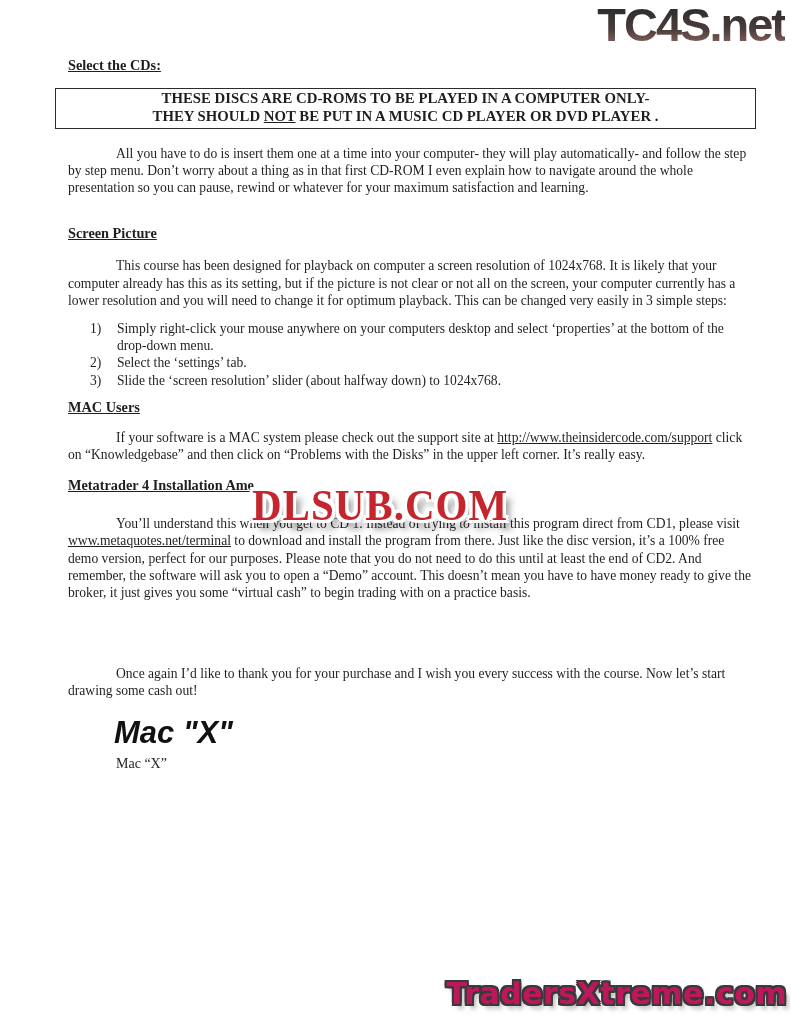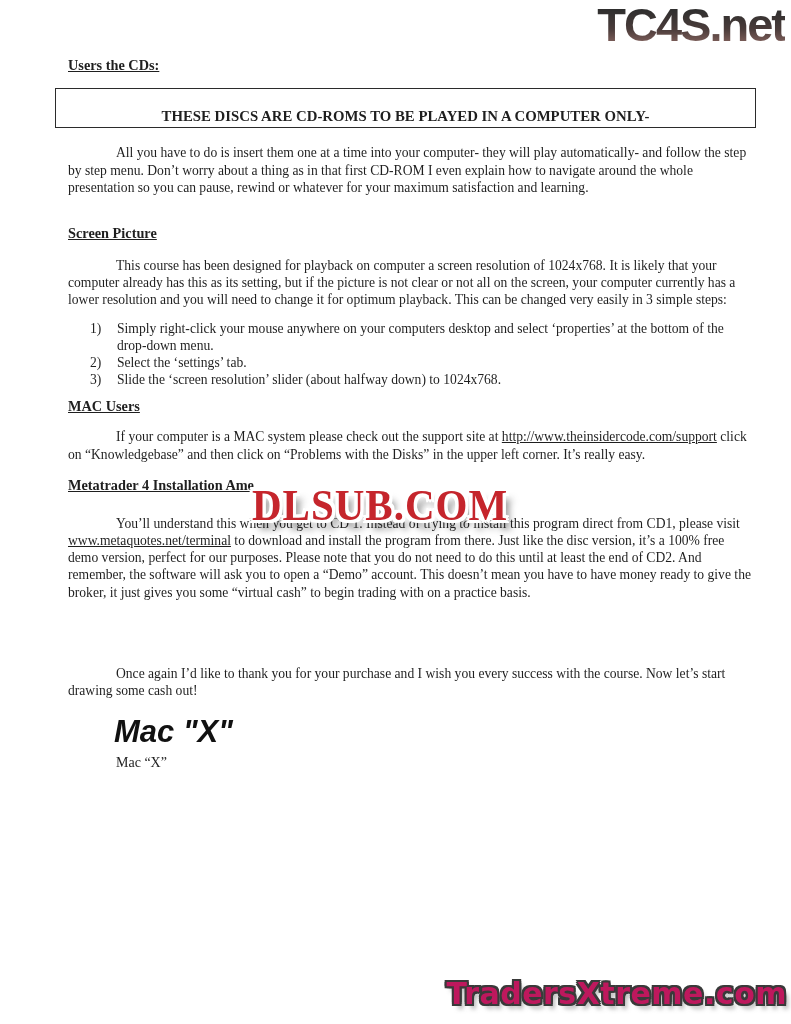--- a/index.html
+++ b/index.html
@@ -25,21 +25,21 @@
   }
   .mt-using   { margin-top: 56px; }
   .warning-box {
     margin: 14px 0 0 -13px;
     width: 701px;
     border: 1.5px solid #2b2b2b;
     text-align: center;
     font-weight: bold;
     font-size: 14.8px;
     line-height: 18.4px;
-    padding: 18px 4px 2px;
+    padding: 0 4px 2px;
   }
   .u { text-decoration: underline; }
   p { margin: 0; }
   .indent { text-indent: 48px; }
   .para-intro   { margin-top: 16px; }
   .h-screen     { margin-top: 28px; }
   .para-screen  { margin-top: 15px; }
   .steps  { margin: 11px 0 0 22px; }
   .step   { display: flex; }
   .step-num { width: 27px; flex-shrink: 0; }
@@ -97,24 +97,25 @@
     white-space: nowrap;
   }
 </style>
 </head>
 <body>
 
 <div class="tc4s-logo">TC4S.net</div>
 
 <div class="content">
 
-  <div class="doc-heading mt-using">Users the CDs:</div>
+  <div class="doc-heading mt-using">Select the CDs:</div>
 
   <div class="warning-box">
     <div>THESE DISCS ARE CD-ROMS TO BE PLAYED IN A COMPUTER ONLY-</div>
+    <div><span>THEY SHOULD </span><span class="u">NOT</span><span> BE PUT IN A MUSIC CD PLAYER OR DVD PLAYER .</span></div>
   </div>
 
   <p class="indent para-intro">All you have to do is insert them one at a time into your computer- they will play automatically- and follow the step by step menu. Don’t worry about a thing as in that first CD-ROM I even explain how to navigate around the whole presentation so you can pause, rewind or whatever for your maximum satisfaction and learning.</p>
 
   <div class="doc-heading h-screen">Screen Picture</div>
 
   <p class="indent para-screen">This course has been designed for playback on computer a screen resolution of 1024x768. It is likely that your computer already has this as its setting, but if the picture is not clear or not all on the screen, your computer currently has a lower resolution and you will need to change it for optimum playback. This can be changed very easily in 3 simple steps:</p>
 
   <div class="steps">
     <div class="step">
@@ -126,21 +127,21 @@
       <span class="step-text">Select the ‘settings’ tab.</span>
     </div>
     <div class="step">
       <span class="step-num">3)</span>
       <span class="step-text">Slide the ‘screen resolution’ slider (about halfway down) to 1024x768.</span>
     </div>
   </div>
 
   <div class="doc-heading h-mac">MAC Users</div>
 
-  <p class="indent para-mac"><span>If your computer is a MAC system please check out the support site at </span><a class="doclink">http://www.theinsidercode.com/support</a><span> click on “Knowledgebase” and then click on “Problems with the Disks” in the upper left corner. It’s really easy.</span></p>
+  <p class="indent para-mac"><span>If your software is a MAC system please check out the support site at </span><a class="doclink">http://www.theinsidercode.com/support</a><span> click on “Knowledgebase” and then click on “Problems with the Disks” in the upper left corner. It’s really easy.</span></p>
 
   <div class="doc-heading h-meta">Metatrader 4 Installation Ame</div>
 
   <p class="indent para-meta"><span>You’ll understand this when you get to CD 1. Instead of trying to install this program direct from CD1, please visit </span><a class="doclink">www.metaquotes.net/terminal</a><span> to download and install the program from there. Just like the disc version, it’s a 100% free demo version, perfect for our purposes. Please note that you do not need to do this until at least the end of CD2.  And remember, the software will ask you to open a “Demo” account. This doesn’t mean you have to have money ready to give the broker, it just gives you some “virtual cash” to begin trading with on a practice basis.</span></p>
 
   <p class="indent para-close">Once again I’d like to thank you for your purchase and I wish you every success with the course. Now let’s start drawing some cash out!</p>
 
   <div class="sig-styled">Mac "X"</div>
   <div class="sig-typed">Mac “X”</div>
 

